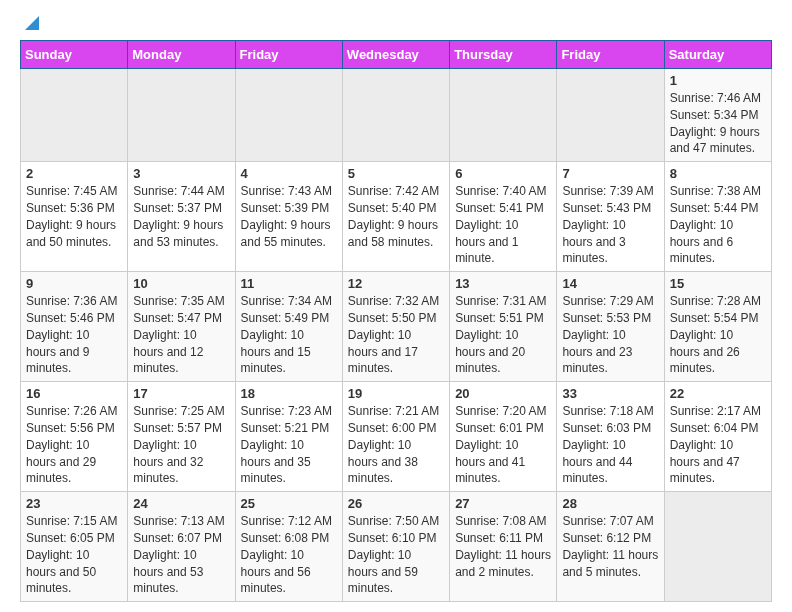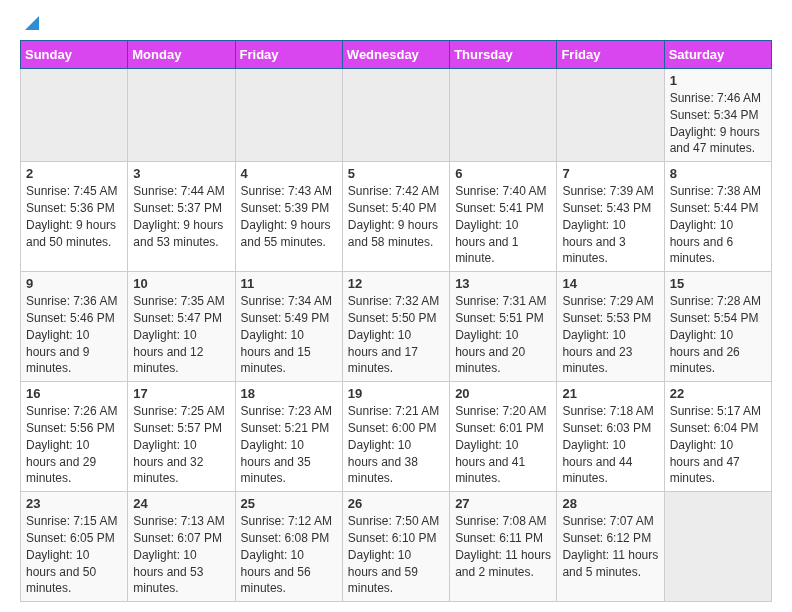--- a/index.html
+++ b/index.html
@@ -262,28 +262,28 @@
 Sunset: 6:00 PM
 Daylight: 10 hours and 38 minutes.</div>
           </td>
           <td>
             <span class="day-num">20</span>
             <div class="day-info">Sunrise: 7:20 AM
 Sunset: 6:01 PM
 Daylight: 10 hours and 41 minutes.</div>
           </td>
           <td>
-            <span class="day-num">21</span>
+            <span class="day-num">33</span>
             <div class="day-info">Sunrise: 7:18 AM
 Sunset: 6:03 PM
 Daylight: 10 hours and 44 minutes.</div>
           </td>
           <td>
             <span class="day-num">22</span>
-            <div class="day-info">Sunrise: 5:17 AM
+            <div class="day-info">Sunrise: 2:17 AM
 Sunset: 6:04 PM
 Daylight: 10 hours and 47 minutes.</div>
           </td>
         </tr>
         <tr>
           <td>
             <span class="day-num">23</span>
             <div class="day-info">Sunrise: 7:15 AM
 Sunset: 6:05 PM
 Daylight: 10 hours and 50 minutes.</div>

